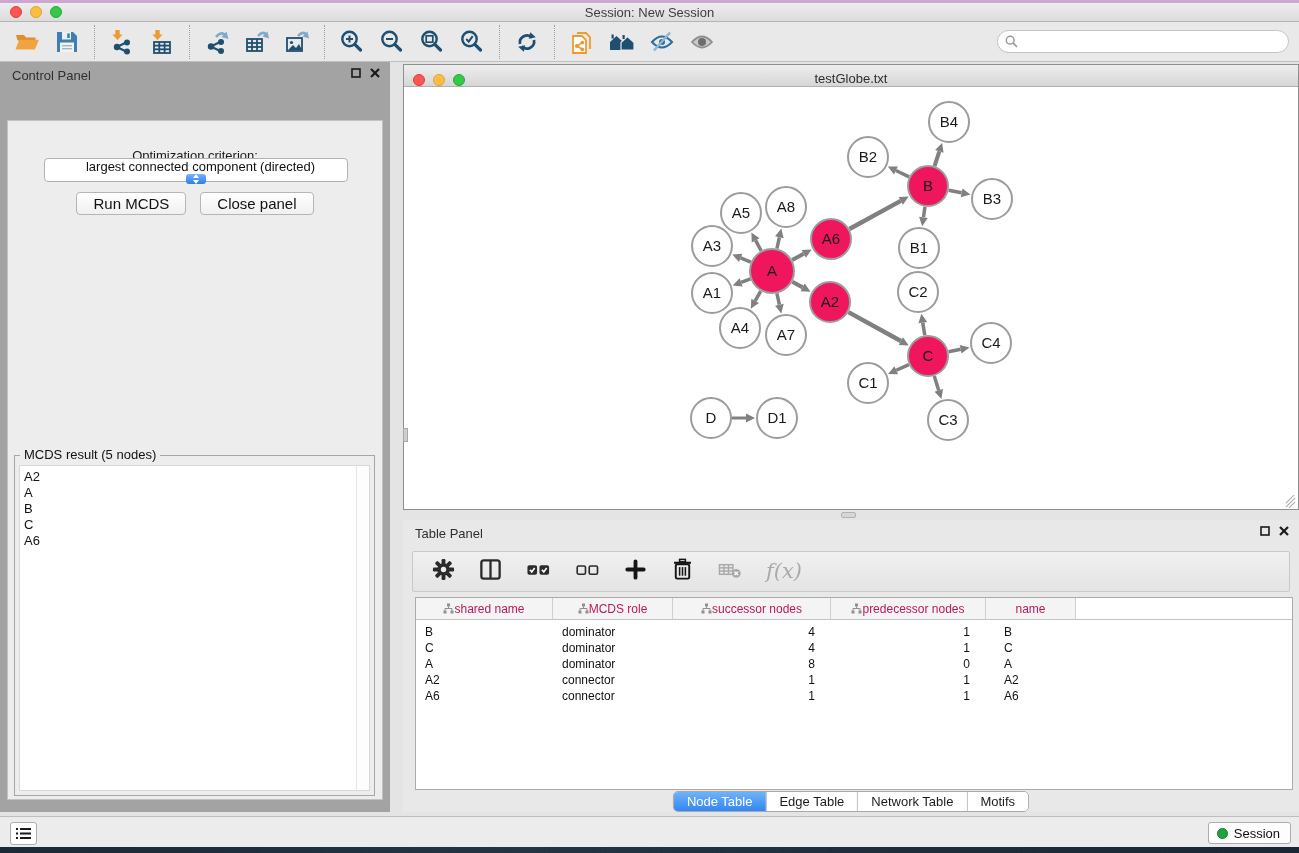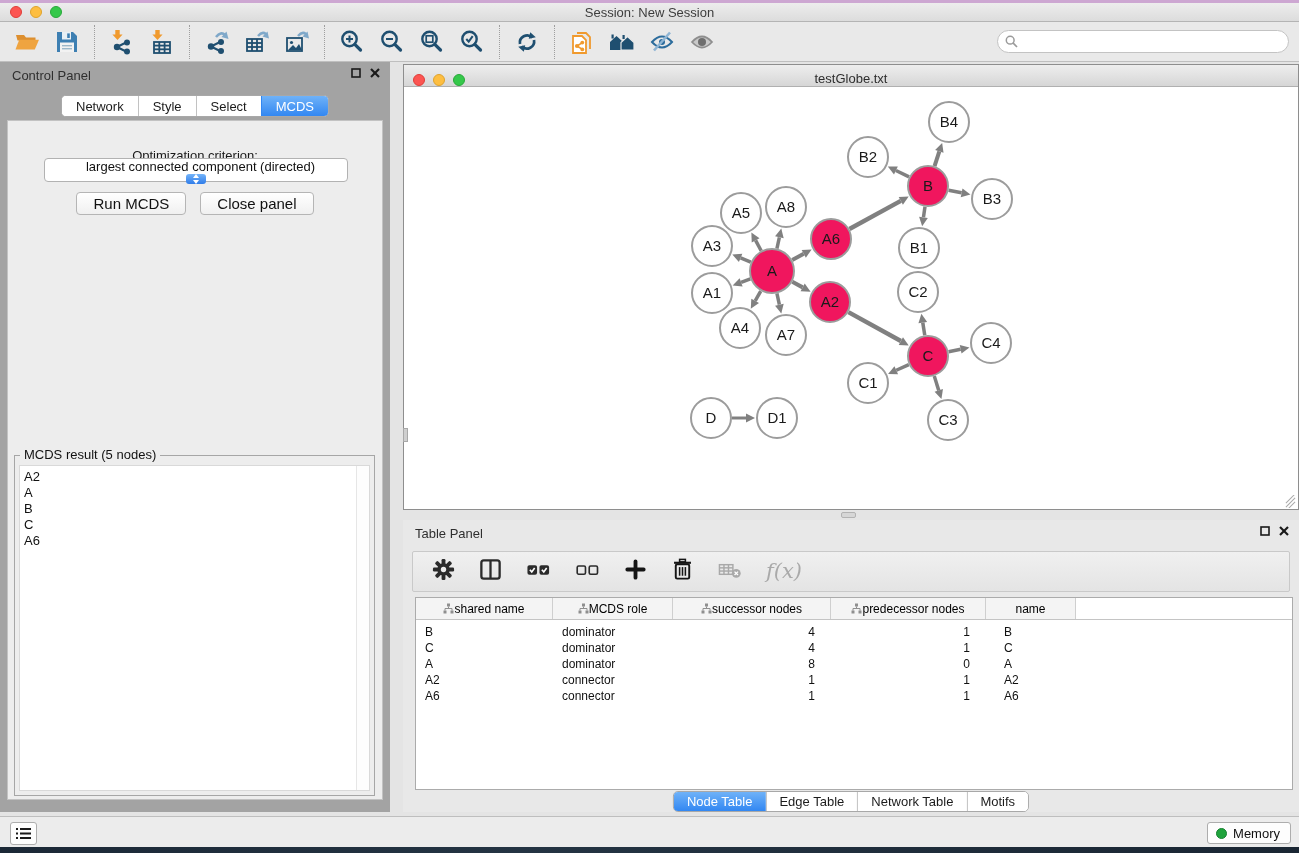--- a/index.html
+++ b/index.html
@@ -77,21 +77,21 @@
   #h-divider-handle { left:841px; top:512px; width:15px; height:6px; background:#d6d6d6; border:1px solid #b2b2b2; border-radius:2px; }
 
   
   #table-panel { left:403px; top:520px; width:896px; height:292px; background:#e8e8e8; }
   #tp-toolbar { position:absolute; left:9px; right:9px; top:31px; height:41px;
     background:linear-gradient(#f0f0f0,#e4e4e4); border:1px solid #c9c9c9; border-radius:2px;
     display:flex; align-items:center; padding-left:18px; gap:22px; }
   #tp-table { position:absolute; left:12px; right:6px; top:77px; height:193px; background:#fff; border:1px solid #ababab; overflow:hidden; }
   #tp-header { display:flex; height:22px; border-bottom:1px solid #c4c4c4; background:#fff; }
   .th { background:#f4f4f4; border-right:1px solid #cfcfcf; display:flex; align-items:center; justify-content:center;
-    font-size:12px; color:#000000; }
+    font-size:12px; color:#be185d; }
   .tr { display:flex; height:16px; align-items:center; }
   .td { font-size:12px; color:#111; white-space:nowrap; overflow:hidden; }
   .td.left { text-align:left; padding-left:9px; }
   .td.right { text-align:right; padding-right:16px; }
   .td.name { padding-left:18px; }
   #tp-tabs { position:absolute; bottom:0; left:50%; transform:translateX(-50%);
     display:flex; border:1px solid #a8a8a8; border-radius:5px; overflow:hidden; background:#fff; height:21px; }
   .tp-tab { font-size:13px; color:#1c1c1c; padding:1px 13px; line-height:17px; background:#fff; border-left:1px solid #c2c2c2; }
   .tp-tab:first-child { border-left:none; }
   .tp-tab.sel { background:linear-gradient(#6fb2f8,#3287f2); color:#fff; border-left-color:#3287f2; }
@@ -294,26 +294,20 @@
     <span class="panel-icons">
       <svg width="10" height="10" viewBox="0 0 10 10">
           <rect x="1" y="1" width="8" height="8" fill="none" stroke="#1a1a1a" stroke-width="1.6"></rect>
         </svg>
       <svg width="10" height="10" viewBox="0 0 10 10">
           <line x1="1" y1="1" x2="9" y2="9" stroke="#1a1a1a" stroke-width="2.2"></line>
           <line x1="9" y1="1" x2="1" y2="9" stroke="#1a1a1a" stroke-width="2.2"></line>
         </svg>
     </span>
   </div>
-  <div class="cp-tabs" id="cp-tabs">
-      <span class="cp-tab">Network</span>
-      <span class="cp-tab">Style</span>
-      <span class="cp-tab">Select</span>
-      <span class="cp-tab sel">MCDS</span>
-    </div>
   <div class="cp-box">
     <div id="opt-label">Optimization criterion:</div>
     <div id="criterion-select">
       <span class="val">largest connected component (directed)</span>
       <span class="stepper">
           <span class="chev up"></span>
           <span class="chev down"></span>
         </span>
     </div>
     <div class="cp-buttons">
@@ -614,16 +608,16 @@
           <rect x="4" y="1" width="11" height="2"></rect>
           <rect x="0" y="5.5" width="2" height="2"></rect>
           <rect x="4" y="5.5" width="11" height="2"></rect>
           <rect x="0" y="10" width="2" height="2"></rect>
           <rect x="4" y="10" width="11" height="2"></rect>
         </g>
       </svg>
   </span>
   <span id="memory-btn">
     <span id="memory-dot"></span>
-    <span class="lbl">Memory</span>
+    <span class="lbl">Session</span>
   </span>
 </div>
 <div class="abs" id="bottom-strip"></div>
 
 </body></html>

